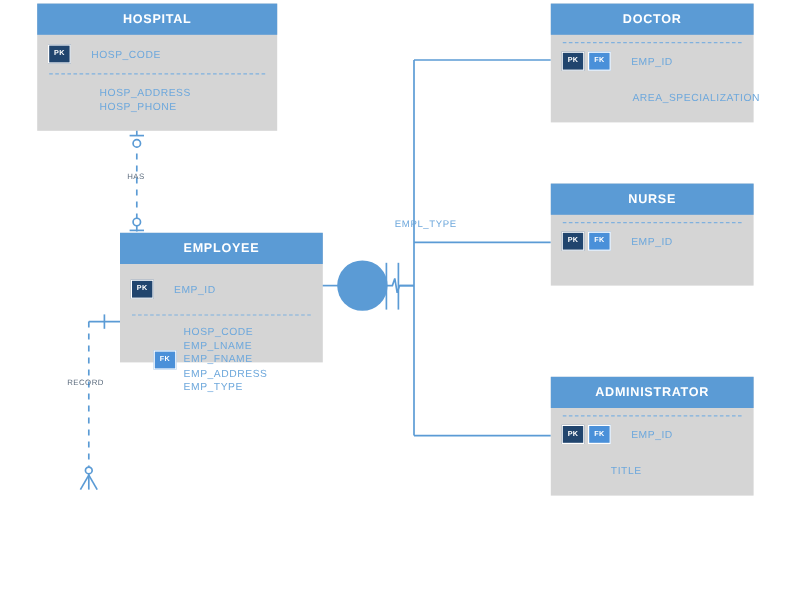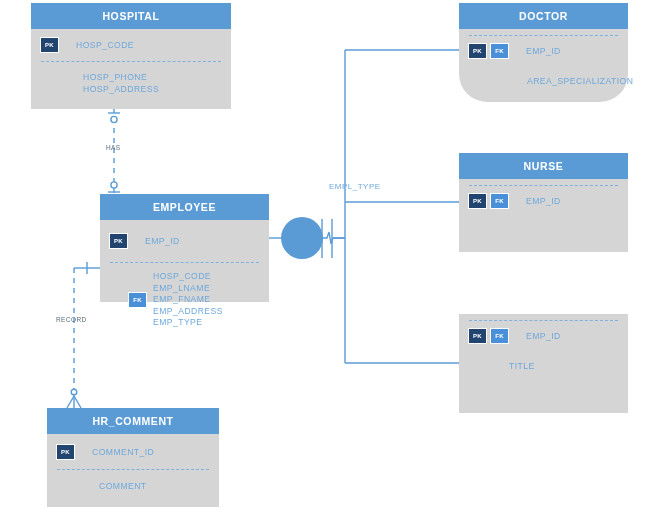--- a/index.html
+++ b/index.html
@@ -177,22 +177,22 @@
 
   <div class="entity" style="left:31px; top:3px; width:200px; height:106px;">
     <div class="entity-header">HOSPITAL</div>
     <div class="entity-body" style="height:80px;">
       <div class="attr-row keyline" style="height:32px;">
         <span class="badge pk">PK</span>
         <span class="attr-name">HOSP_CODE</span>
       </div>
       <div class="sep"></div>
       <div class="attr-list" style="padding-left:52px; padding-top:10px;">
+        <span class="attr-name">HOSP_ADDRESS</span>
         <span class="attr-name">HOSP_PHONE</span>
-        <span class="attr-name">HOSP_ADDRESS</span>
       </div>
     </div>
   </div>
 
   <div class="entity" style="left:100px; top:194px; width:169px; height:108px;">
     <div class="entity-header">EMPLOYEE</div>
     <div class="entity-body" style="height:119px;">
       <div class="attr-row keyline" style="height:42px;">
         <span class="badge pk">PK</span>
         <span class="attr-name">EMP_ID</span>
@@ -204,62 +204,50 @@
           <span class="attr-name">HOSP_CODE</span>
           <span class="attr-name">EMP_LNAME</span>
           <span class="attr-name">EMP_FNAME</span>
           <span class="attr-name">EMP_ADDRESS</span>
           <span class="attr-name">EMP_TYPE</span>
         </span>
       </div>
     </div>
   </div>
 
-  <div class="entity" style="left:47px; top:408px; width:172px; height:99px;">
-    <div class="entity-header">HR_COMMENT</div>
-    <div class="entity-body" style="height:73px;">
-      <div class="attr-row keyline" style="height:35px;">
-        <span class="badge pk">PK</span>
-        <span class="attr-name">COMMENT_ID</span>
-      </div>
-      <div class="sep"></div>
-      <div class="attr-list" style="padding-left:52px; padding-top:11px;">
-        <span class="attr-name">COMMENT</span>
-      </div>
-    </div>
-  </div>
-
-  <div class="entity" style="left:459px; top:3px; width:169px; height:99px;border-radius:28px;">
+
+  <div class="entity" style="left:459px; top:3px; width:169px; height:99px;">
     <div class="entity-header">DOCTOR</div>
     <div class="entity-body" style="height:73px; padding-top:6px;">
       <div class="sep"></div>
       <div class="attr-row keyline" style="height:29px;">
         <span class="badge pk">PK</span>
         <span class="badge fk">FK</span>
         <span class="attr-name">EMP_ID</span>
       </div>
       <div class="attr-list" style="padding-left:68px; padding-top:11px;">
         <span class="attr-name">AREA_SPECIALIZATION</span>
       </div>
     </div>
   </div>
 
-  <div class="entity" style="left:459px; top:153px; width:169px; height:99px;">
+  <div class="entity" style="left:459px; top:153px; width:169px; height:85px;">
     <div class="entity-header">NURSE</div>
     <div class="entity-body" style="height:73px; padding-top:6px;">
       <div class="sep"></div>
       <div class="attr-row keyline" style="height:29px;">
         <span class="badge pk">PK</span>
         <span class="badge fk">FK</span>
         <span class="attr-name">EMP_ID</span>
       </div>
     </div>
   </div>
 
   <div class="entity" style="left:459px; top:314px; width:169px; height:99px;">
+    <div class="entity-header">ADMINISTRATOR</div>
     <div class="entity-body" style="height:73px; padding-top:6px;">
       <div class="sep"></div>
       <div class="attr-row keyline" style="height:29px;">
         <span class="badge pk">PK</span>
         <span class="badge fk">FK</span>
         <span class="attr-name">EMP_ID</span>
       </div>
       <div class="attr-list" style="padding-left:50px; padding-top:11px;">
         <span class="attr-name">TITLE</span>
       </div>

